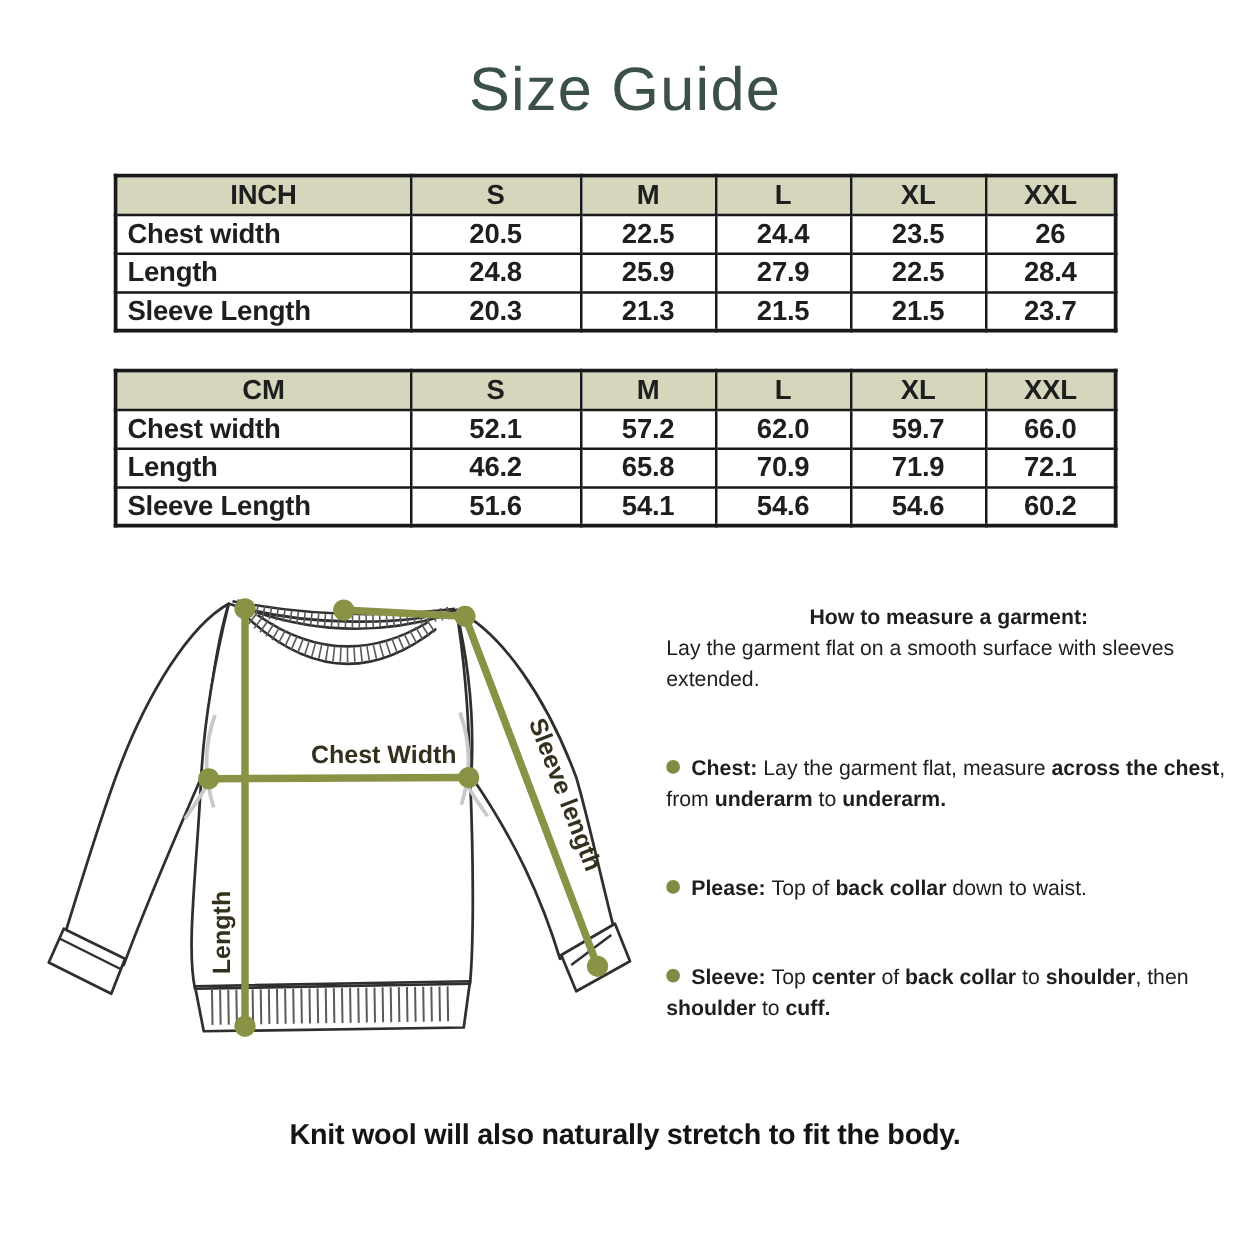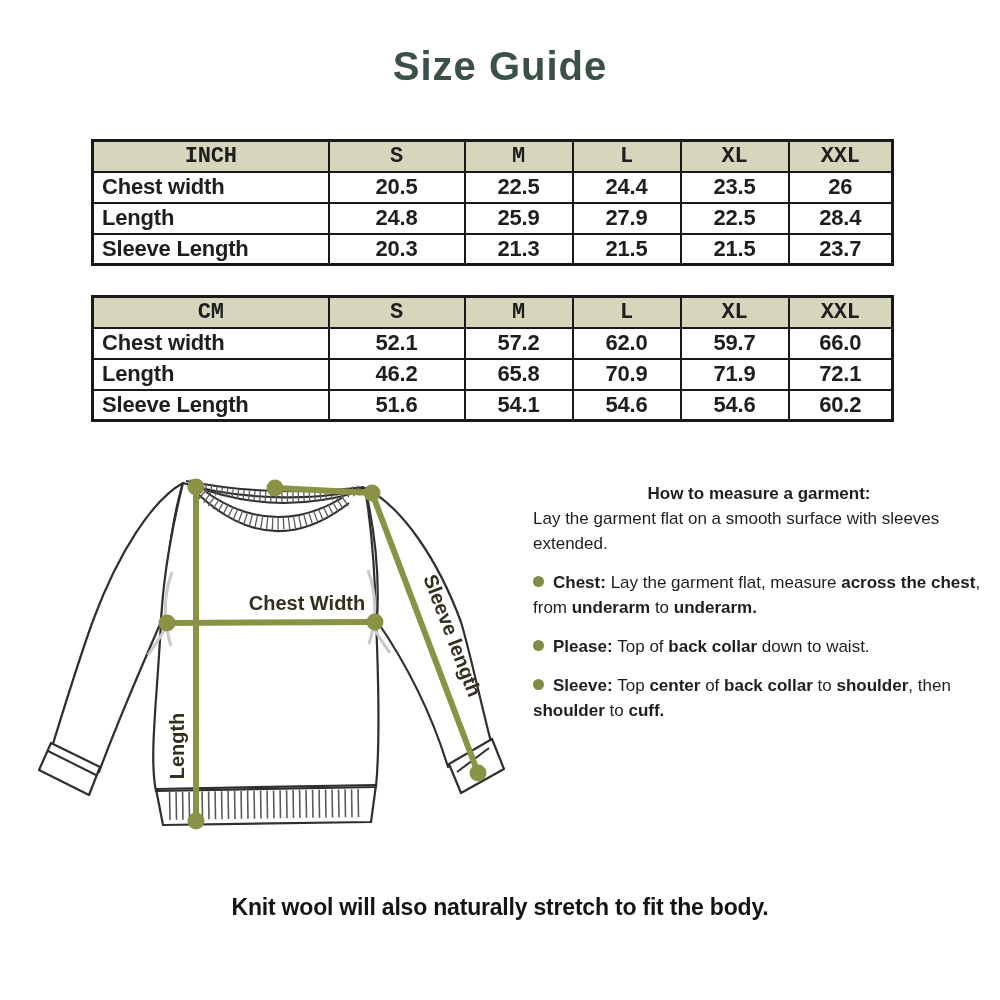--- a/index.html
+++ b/index.html
@@ -3,41 +3,41 @@
 <meta charset="utf-8">
 <style>
   * { margin:0; padding:0; box-sizing:border-box; }
   html,body { background:#ffffff; }
   .page {
     position:relative; width:1000px; height:1000px; background:#ffffff;
     font-family:"Liberation Sans","DejaVu Sans",sans-serif; color:#1e1e1e; overflow:hidden;
   }
   .title {
     position:absolute; top:44px; left:0; width:100%; text-align:center;
-    font-size:40px; font-weight:700; letter-spacing:1px; color:#3c5146;
+    font-size:49px; font-weight:400; letter-spacing:1px; color:#3c5146;
   }
   table.size {
     position:absolute; left:91px; width:800px; border-collapse:collapse; table-layout:fixed;
     border:3px solid #191919; font-size:22px; font-weight:bold; letter-spacing:-0.2px;
   }
   #table-inch { top:139px; }
   #table-cm   { top:295px; }
   table.size th, table.size td {
     border:2px solid #191919; height:31px; text-align:center; vertical-align:middle; padding:0 4px;
     white-space:nowrap; overflow:hidden;
   }
-  table.size th { background:#d5d6bb;font-family:Liberation Mono, monospace; }
+  table.size th { background:#d5d6bb; }
   table.size td.rowlabel { text-align:left; padding-left:8px; }
   .diagram { position:absolute; left:20px; top:450px; }
   .instructions {
     position:absolute; left:533px; top:481px; width:452px;
     font-size:17px; line-height:25px; color:#1e1e1e;
   }
   .howto-heading { text-align:center; font-weight:bold; }
-  .para { margin-top:14px; }
+  .para { margin-top:46px; }
   .dot {
     display:inline-block; width:11px; height:11px; border-radius:50%;
     background:#7f8b45; margin-right:9px; vertical-align:1px;
   }
   strong { font-weight:bold; }
   .footer {
     position:absolute; top:889px; left:0; width:100%; text-align:center;
     font-size:23px; font-weight:bold; line-height:36px; color:#141414; letter-spacing:-0.2px;
   }
 </style>

